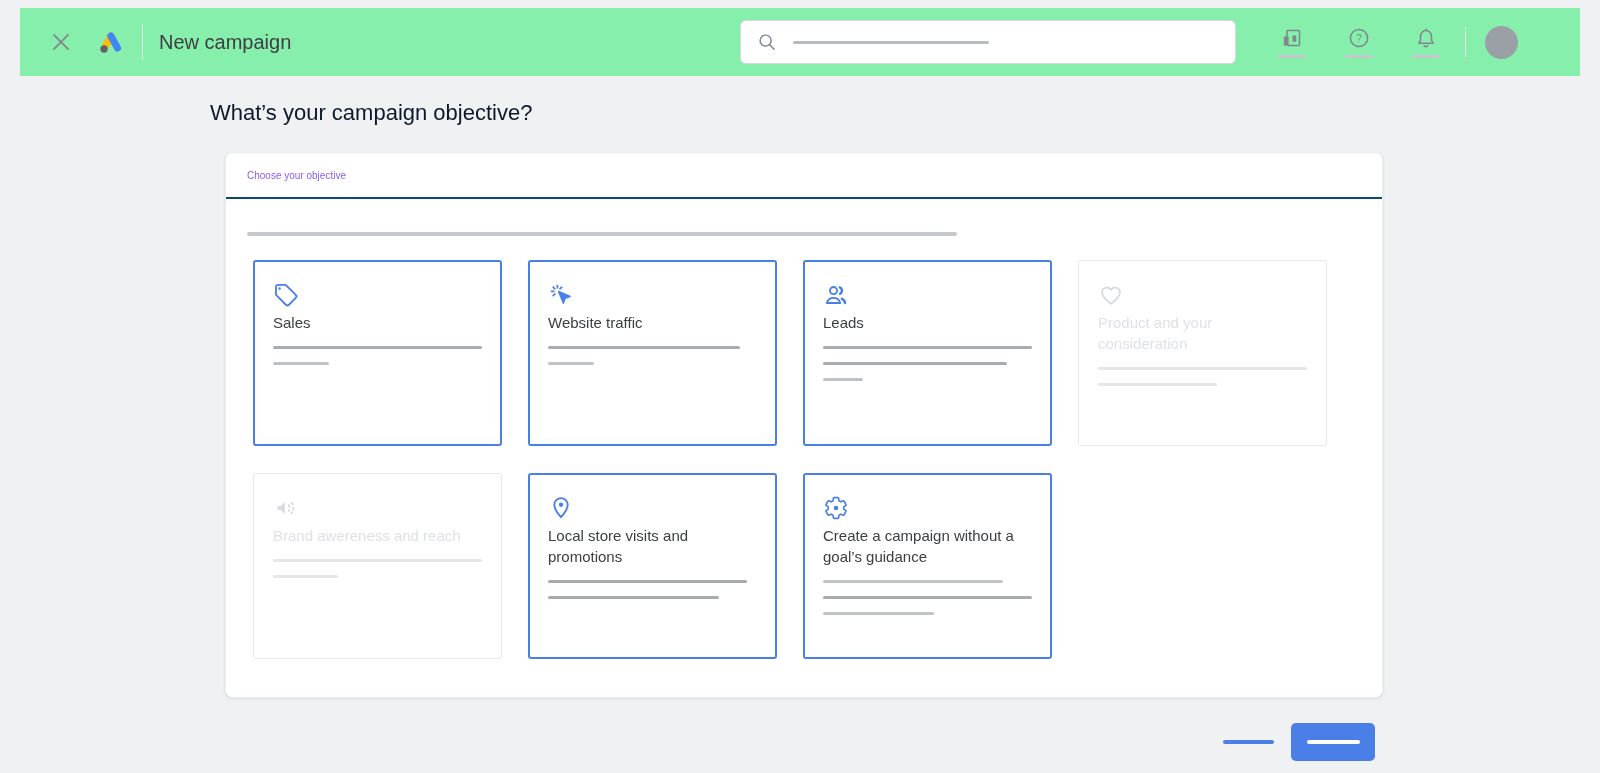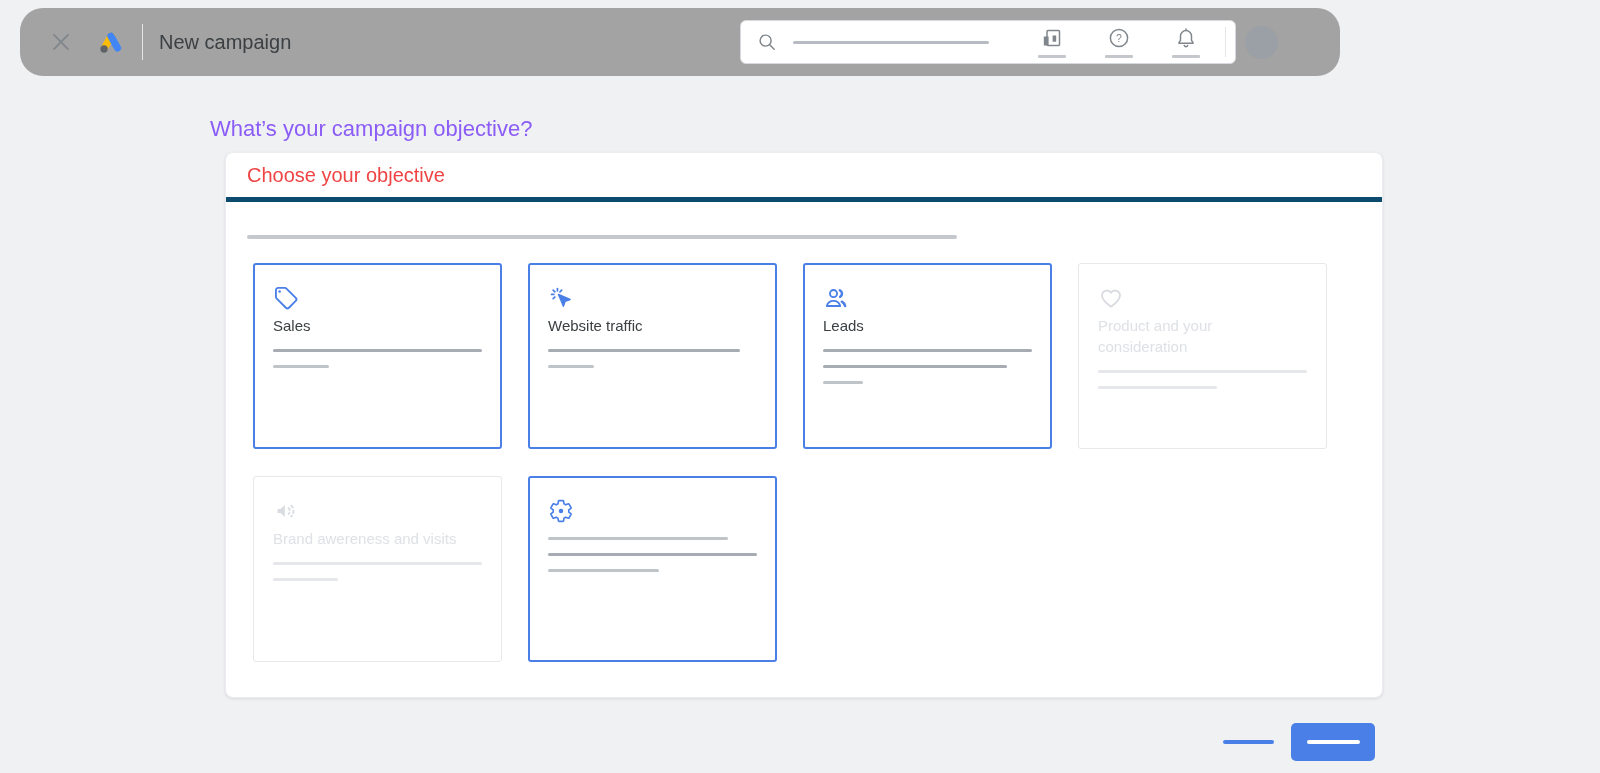--- a/index.html
+++ b/index.html
@@ -4,51 +4,50 @@
 <style>
   html,body{margin:0;padding:0;}
   body{
     width:1600px;height:773px;position:relative;overflow:hidden;
     background:#eff1f3;
     font-family:"Liberation Sans", sans-serif;
     -webkit-font-smoothing:antialiased;
   }
   
   .topbar{
-    position:absolute;left:20px;top:8px;width:1320px;height:68px;
-    background:#a3a3a3;
-    border-radius:23px;
+    position:absolute;left:20px;top:8px;width:1560px;height:68px;
+    background:#86efac;
   }
   .close-btn{position:absolute;left:28px;top:21px;width:26px;height:26px;color:#80868b;cursor:pointer;}
   .ads-logo{position:absolute;left:74px;top:17px;width:34px;height:34px;}
   .tb-divider{position:absolute;left:122px;top:16px;width:1px;height:36px;background:#e4e6e9;}
   .tb-title{position:absolute;left:139px;top:0;height:68px;display:flex;align-items:center;
     font-size:20px;color:#3c4043;}
   .search{
     position:absolute;left:720px;top:12px;width:496px;height:44px;box-sizing:border-box;
     border:1px solid #d6dade;border-radius:6px;background:#fff;
     display:flex;align-items:center;padding-left:15px;cursor:text;
   }
   .search .s-icon{width:22px;height:22px;color:#7f868c;flex:0 0 auto;}
   .search .s-line{width:196px;height:3px;background:#b7bcc2;border-radius:2px;margin-left:15px;}
   .tb-right{position:absolute;right:0;top:0;height:68px;display:flex;align-items:center;padding-right:62px;}
   .tb-iconwrap{display:flex;flex-direction:column;align-items:center;width:30px;margin-left:37px;cursor:pointer;}
   .tb-iconwrap svg{width:24px;height:24px;color:#80868b;}
   .tb-underline{width:28px;height:2.5px;background:#c4c8cc;margin-top:5px;border-radius:1px;}
   .tb-divider2{width:1px;height:30px;background:#e4e6e9;margin:0 19px 0 24px;}
   .avatar{width:33px;height:33px;border-radius:50%;background:#9aa0a6;cursor:pointer;}
   
-  .page-heading{position:absolute;left:210px;top:116px;font-size:22px;color:#8b5cf6;}
+  .page-heading{position:absolute;left:210px;top:100px;font-size:22px;color:#0f172a;}
   .panel{
     position:absolute;left:225px;top:152px;width:1158px;height:546px;box-sizing:border-box;
     background:#fff;border-radius:8px;border:1px solid #ecedef;
     box-shadow:0 1px 3px rgba(60,64,67,.13);
   }
-  .panel-header{height:44px;border-bottom:5px solid #0c4a6e;display:flex;align-items:center;
-    padding:0 21px;font-size:20px;color:#ef4444;}
+  .panel-header{height:44px;border-bottom:2px solid #0c4a6e;display:flex;align-items:center;
+    padding:0 21px;font-size:10px;color:#8b5cf6;}
   .panel-lede{margin:33px 0 0 21px;width:710px;height:3.5px;background:#c5c9cd;border-radius:2px;}
   .grid{
     margin:24px 0 0 27px;display:grid;
     grid-template-columns:repeat(4,249px);column-gap:26px;row-gap:27px;
   }
   .obj-card{height:186px;box-sizing:border-box;background:#fff;border-radius:3px;}
   .obj-card.available{border:2px solid #4b7fe8;padding:20px 18px 0 18px;cursor:pointer;}
   .obj-card.disabled{border:1px solid #e6e8ea;padding:21px 19px 0 19px;cursor:default;}
   .obj-icon{width:26px;height:26px;display:block;}
   .obj-card.available .obj-icon{color:#4b7fe8;}
@@ -230,30 +229,41 @@
         <span class="obj-label">Product and your consideration</span>
         <div class="obj-lines">
           <div class="ph-line primary" style="width: 100%;"></div>
           <div class="ph-line primary" style="width: 57%;"></div>
         </div>
       </div>
       <div class="obj-card disabled">
         <svg class="obj-icon">
           <use href="#megaphone-icon"></use>
         </svg>
-        <span class="obj-label">Brand awereness and visits</span>
+        <span class="obj-label">Brand awereness and reach</span>
         <div class="obj-lines">
           <div class="ph-line primary" style="width: 100%;"></div>
           <div class="ph-line primary" style="width: 31%;"></div>
         </div>
       </div>
       <div class="obj-card available">
         <svg class="obj-icon">
+          <use href="#location-pin-icon"></use>
+        </svg>
+        <span class="obj-label">Local store visits and promotions</span>
+        <div class="obj-lines">
+          <div class="ph-line primary" style="width: 95%;"></div>
+          <div class="ph-line primary" style="width: 82%;"></div>
+        </div>
+      </div>
+      <div class="obj-card available">
+        <svg class="obj-icon">
           <use href="#gear-icon"></use>
         </svg>
+        <span class="obj-label">Create a campaign without a goal’s guidance</span>
         <div class="obj-lines">
           <div class="ph-line secondary" style="width: 86%;"></div>
           <div class="ph-line primary" style="width: 100%;"></div>
           <div class="ph-line secondary" style="width: 53%;"></div>
         </div>
       </div>
     </div>
 </div>
 
 <div class="footer-link"></div>

